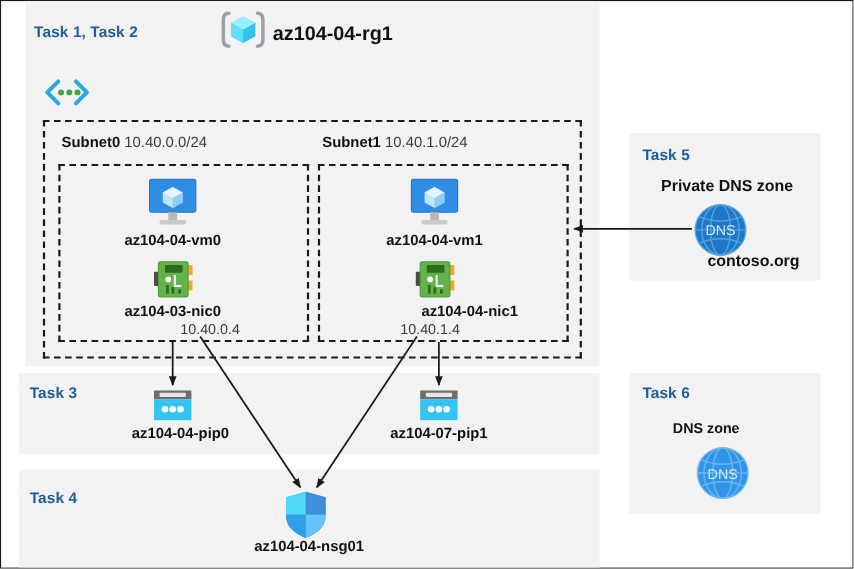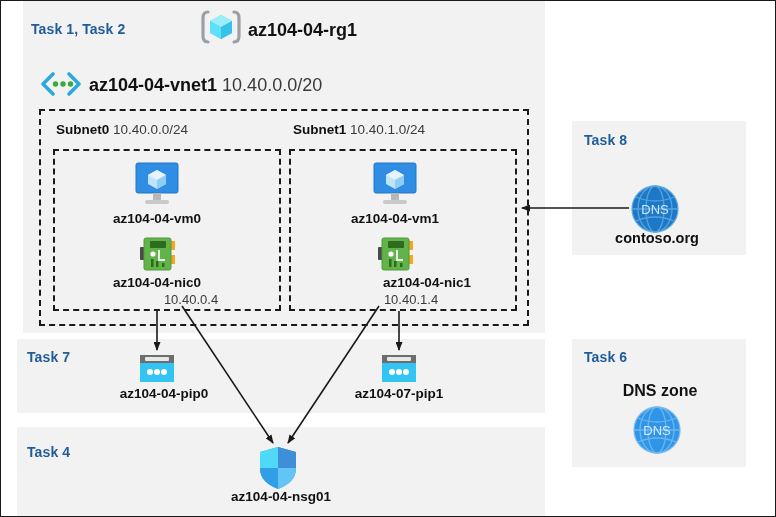--- a/index.html
+++ b/index.html
@@ -135,24 +135,20 @@
   <div class="icon-left" style="left:38px; top:70px;">
     <svg width="44" height="26" viewBox="0 0 44 26">
       <path d="M14 3 L4 13 L14 23" fill="none" stroke="#2aa9e0" stroke-width="3.6" stroke-linecap="round" stroke-linejoin="round"></path>
       <path d="M30 3 L40 13 L30 23" fill="none" stroke="#2aa9e0" stroke-width="3.6" stroke-linecap="round" stroke-linejoin="round"></path>
       <circle cx="16.5" cy="13" r="2.7" fill="#3aa83a"></circle>
       <circle cx="24" cy="13" r="2.7" fill="#3aa83a"></circle>
       <circle cx="31.5" cy="13" r="2.7" fill="#3aa83a"></circle>
     </svg>
   </div>
 
-  <div class="hdr-name" style="left:88px; top:74px;">
-    <span>az104-04-vnet1</span>
-    <span class="cidr"> 10.40.0.0/20</span>
-  </div>
 
   <div class="subnet-box" style="left:52px; top:148px; width:228px; height:162px;"></div>
   <div class="subnet-title" style="left:55px; top:121px;">
     <span>Subnet0</span>
     <span class="cidr"> 10.40.0.0/24</span>
   </div>
 
   <div class="subnet-box" style="left:288px; top:148px; width:228px; height:162px;"></div>
   <div class="subnet-title" style="left:292px; top:121px;">
     <span>Subnet1</span>
@@ -181,21 +177,21 @@
       <rect x="7" y="3" width="27" height="32" rx="2" fill="none" stroke="#4e9a3a" stroke-width="1"></rect>
       <rect x="13" y="6" width="16" height="7" rx="1" fill="#2f6b1f"></rect>
       <circle cx="16" cy="19" r="2.6" fill="#ffffff"></circle>
       <rect x="21" y="15" width="2" height="9" fill="#eaeaea"></rect>
       <rect x="21" y="24" width="7" height="2" fill="#eaeaea"></rect>
       <rect x="14" y="24" width="2.5" height="8" fill="#2f6b1f"></rect>
       <rect x="19" y="26" width="2.5" height="6" fill="#2f6b1f"></rect>
       <rect x="25" y="28" width="2.5" height="4" fill="#2f6b1f"></rect>
     </svg>
   </div>
-  <div class="node-label" style="left:156px; top:274px;">az104-04-nic0</div>
+  <div class="node-label" style="left:156px; top:274px;">az104-03-nic0</div>
   <div class="node-sub" style="left:156px; top:291px;margin-left:34px;">10.40.0.4</div>
 
   <div class="icon" style="left:394px; top:160px;">
     <svg width="54" height="46" viewBox="0 0 54 46">
       <rect x="6" y="2" width="42" height="30" rx="2" fill="#2f8de4"></rect>
       <rect x="6" y="2" width="42" height="30" rx="2" fill="none" stroke="#2076c8" stroke-width="1"></rect>
       <polygon points="27,9 36,14 36,23 27,28 18,23 18,14" fill="#bfe4fb"></polygon>
       <polygon points="27,9 36,14 27,19 18,14" fill="#e6f4fe"></polygon>
       <polygon points="27,19 36,14 36,23 27,28" fill="#8fcdf5"></polygon>
       <rect x="23" y="32" width="8" height="7" fill="#b8b8b8"></rect>
@@ -214,23 +210,23 @@
       <rect x="13" y="6" width="16" height="7" rx="1" fill="#2f6b1f"></rect>
       <circle cx="16" cy="19" r="2.6" fill="#ffffff"></circle>
       <rect x="21" y="15" width="2" height="9" fill="#eaeaea"></rect>
       <rect x="21" y="24" width="7" height="2" fill="#eaeaea"></rect>
       <rect x="14" y="24" width="2.5" height="8" fill="#2f6b1f"></rect>
       <rect x="19" y="26" width="2.5" height="6" fill="#2f6b1f"></rect>
       <rect x="25" y="28" width="2.5" height="4" fill="#2f6b1f"></rect>
     </svg>
   </div>
   <div class="node-label" style="left:394px; top:274px;margin-left:32px;">az104-04-nic1</div>
-  <div class="node-sub" style="left:410px; top:291px;">10.40.1.4</div>
-
-  <div class="task-label" style="left:26px; top:348px;">Task 7</div>
+  <div class="node-sub" style="left:390px; top:291px;">10.40.1.4</div>
+
+  <div class="task-label" style="left:26px; top:348px;">Task 3</div>
 
   <div class="icon" style="left:156px; top:352px;">
     <svg width="40" height="32" viewBox="0 0 40 32">
       <rect x="3" y="2" width="34" height="8" fill="#6d6d6d"></rect>
       <rect x="8" y="4" width="24" height="4" rx="1" fill="#e8e8e8"></rect>
       <rect x="3" y="10" width="34" height="19" fill="#32c5f4"></rect>
       <circle cx="13" cy="19" r="3" fill="#ffffff"></circle>
       <circle cx="20" cy="19" r="3" fill="#ffffff"></circle>
       <circle cx="27" cy="19" r="3" fill="#ffffff"></circle>
     </svg>
@@ -255,40 +251,41 @@
     <svg width="44" height="46" viewBox="0 0 44 46">
       <path d="M22 2 L40 7 L40 24 Q40 37 22 44 Q4 37 4 24 L4 7 Z" fill="#3aa0e8"></path>
       <path d="M22 2 L4 7 L4 23 L22 23 Z" fill="#4fd8f8"></path>
       <path d="M22 2 L40 7 L40 23 L22 23 Z" fill="#3f8fd8"></path>
       <path d="M4 23 L22 23 L22 44 Q4 37 4 23 Z" fill="#2f9fe8"></path>
       <path d="M22 23 L40 23 Q40 37 22 44 Z" fill="#63c5f5"></path>
     </svg>
   </div>
   <div class="node-label" style="left:280px; top:488px;">az104-04-nsg01</div>
 
-  <div class="task-label" style="left:583px; top:131px;">Task 8</div>
+  <div class="task-label" style="left:583px; top:131px;">Task 5</div>
+  <div class="node-label" style="left:660px; top:161px; font-size:14.5px;">Private DNS zone</div>
 
   <div class="icon" style="left:654px; top:183px;">
     <svg width="50" height="50" viewBox="0 0 50 50">
       <circle cx="25" cy="25" r="23" fill="#1d78c8"></circle>
       <g fill="none" stroke="#5aa8e0" stroke-width="1.3" opacity="0.9">
         <circle cx="25" cy="25" r="23"></circle>
         <ellipse cx="25" cy="25" rx="9" ry="23"></ellipse>
         <ellipse cx="25" cy="25" rx="17" ry="23"></ellipse>
         <line x1="2" y1="25" x2="48" y2="25"></line>
         <path d="M6 13 Q25 21 44 13"></path>
         <path d="M6 37 Q25 29 44 37"></path>
       </g>
       <text x="25" y="30" font-family="'Liberation Sans', sans-serif" font-size="13" fill="#cfe6f7" text-anchor="middle">DNS</text>
     </svg>
   </div>
-  <div class="node-label" style="left:656px; top:229px; font-size:14.5px;">contoso.org</div>
+  <div class="node-label" style="left:684px; top:229px; font-size:14.5px;">contoso.org</div>
 
   <div class="task-label" style="left:583px; top:348px;">Task 6</div>
-  <div class="node-label" style="left:659px; top:381px; font-size:16px;">DNS zone</div>
+  <div class="node-label" style="left:641px; top:381px; font-size:13px;">DNS zone</div>
 
   <div class="icon" style="left:656px; top:404px;">
     <svg width="50" height="50" viewBox="0 0 50 50">
       <circle cx="25" cy="25" r="23" fill="#2f95e8"></circle>
       <g fill="none" stroke="#74b9ee" stroke-width="1.3" opacity="0.9">
         <circle cx="25" cy="25" r="23"></circle>
         <ellipse cx="25" cy="25" rx="9" ry="23"></ellipse>
         <ellipse cx="25" cy="25" rx="17" ry="23"></ellipse>
         <line x1="2" y1="25" x2="48" y2="25"></line>
         <path d="M6 13 Q25 21 44 13"></path>

